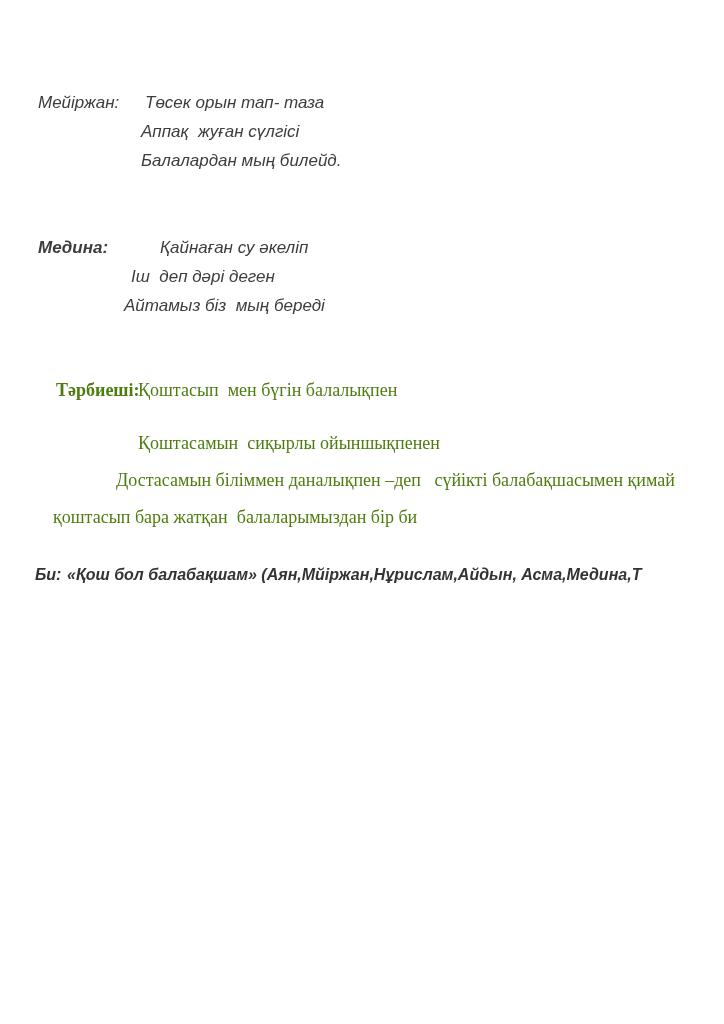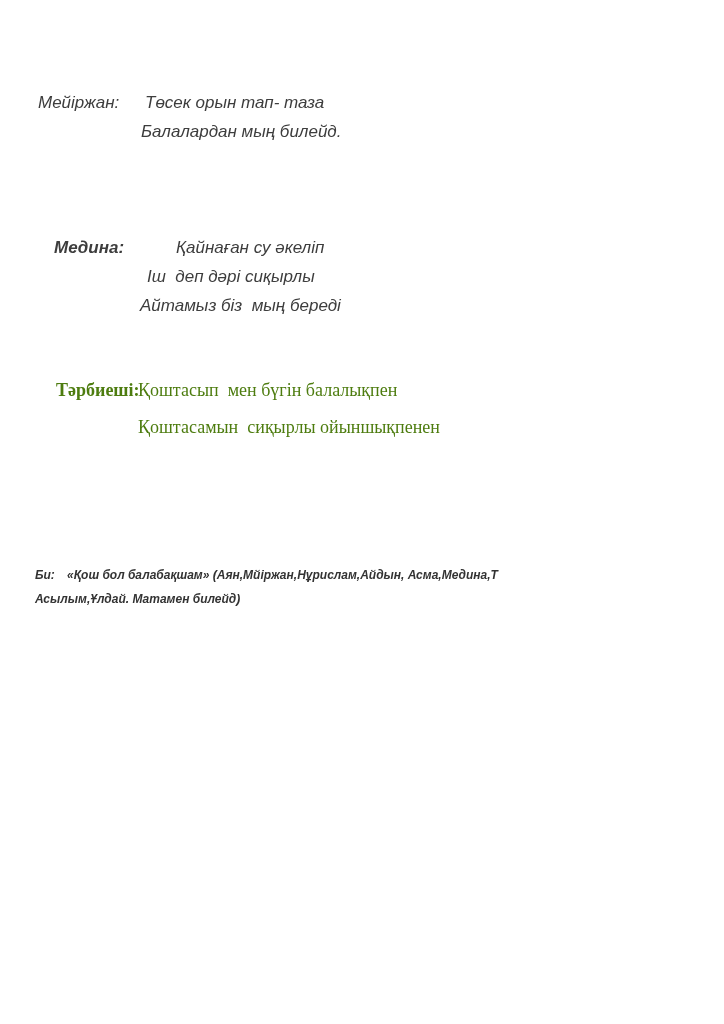--- a/index.html
+++ b/index.html
@@ -28,21 +28,21 @@
     font-size: 17px;
     line-height: 29px;
     color: #3d3d3d;
   }
   #block-meirzhan .speaker { width: 107px; }
   #block-meirzhan .cont { padding-left: 103px; }
 
   
   #block-medina {
     position: absolute;
-    left: 54px;
+    left: 38px;
     top: 233px;
     font-family: "Liberation Sans", sans-serif;
     font-style: italic;
     font-size: 17px;
     line-height: 29px;
     color: #3d3d3d;
   }
   #block-medina .speaker { width: 122px; font-weight: bold; }
   #block-medina .l2 { padding-left: 93px; }
   #block-medina .l3 { padding-left: 94px; }
@@ -53,57 +53,59 @@
     position: absolute;
     left: 56px;
     top: 372px;
     font-family: "Liberation Serif", serif;
     font-style: normal;
     font-size: 18px;
     line-height: 37px;
     color: #4d7c0f;
   }
   #block-tarbieshi .speaker { width: 82px; font-weight: bold; }
-  #block-tarbieshi .l2, #block-tarbieshi .l3 { padding-left: 82px; }
+  #block-tarbieshi .l2, #block-tarbieshi .l3 { padding-left: 82px; margin-top: 16px; }
   #block-tarbieshi .l4 { padding-left: 60px; }
   #block-tarbieshi .l5 { margin-left: -3px; }
 
   
   #block-bi {
     position: absolute;
     left: 35px;
     top: 563px;
     font-family: "Liberation Sans", sans-serif;
     font-style: italic;
     font-weight: bold;
-    font-size: 12px;
+    font-size: 16px;
     line-height: 24px;
     color: #333333;
   }
   #block-bi .speaker { width: 32px; }
 </style>
 </head>
 <body>
 
 <div class="page">
 
   <div id="block-meirzhan">
     <div class="line"><span class="speaker">Мейіржан:</span><span class="text">Төсек орын тап- таза</span></div>
+    <div class="line cont">Аппақ  жуған сүлгісі</div>
     <div class="line cont">Балалардан мың билейд.</div>
   </div>
 
   <div id="block-medina">
     <div class="line"><span class="speaker">Медина:</span><span class="text">Қайнаған су әкеліп</span></div>
-    <div class="line l2">Іш  деп дәрі сиқырлы</div>
+    <div class="line l2">Іш  деп дәрі деген</div>
     <div class="line l4">Айтамыз біз  мың береді</div>
   </div>
 
   <div id="block-tarbieshi">
     <div class="line"><span class="speaker">Тәрбиеші:</span><span class="text">Қоштасып  мен бүгін балалықпен</span></div>
     <div class="line l2">Қоштасамын  сиқырлы ойыншықпенен</div>
+    <div class="line l4">Достасамын біліммен даналықпен –деп   сүйікті балабақшасымен қимай</div>
+    <div class="line l5">қоштасып бара жатқан  балаларымыздан бір би</div>
   </div>
 
   <div id="block-bi">
     <div class="line"><span class="speaker">Би:</span><span class="text">«Қош бол балабақшам» (Аян,Мйіржан,Нұрислам,Айдын, Асма,Медина,Т</span></div>
-    <div class="line">Асылым,Ұлдай. Матамен билейд)</div>
   </div>
 
 </div>
 
 </body></html>

